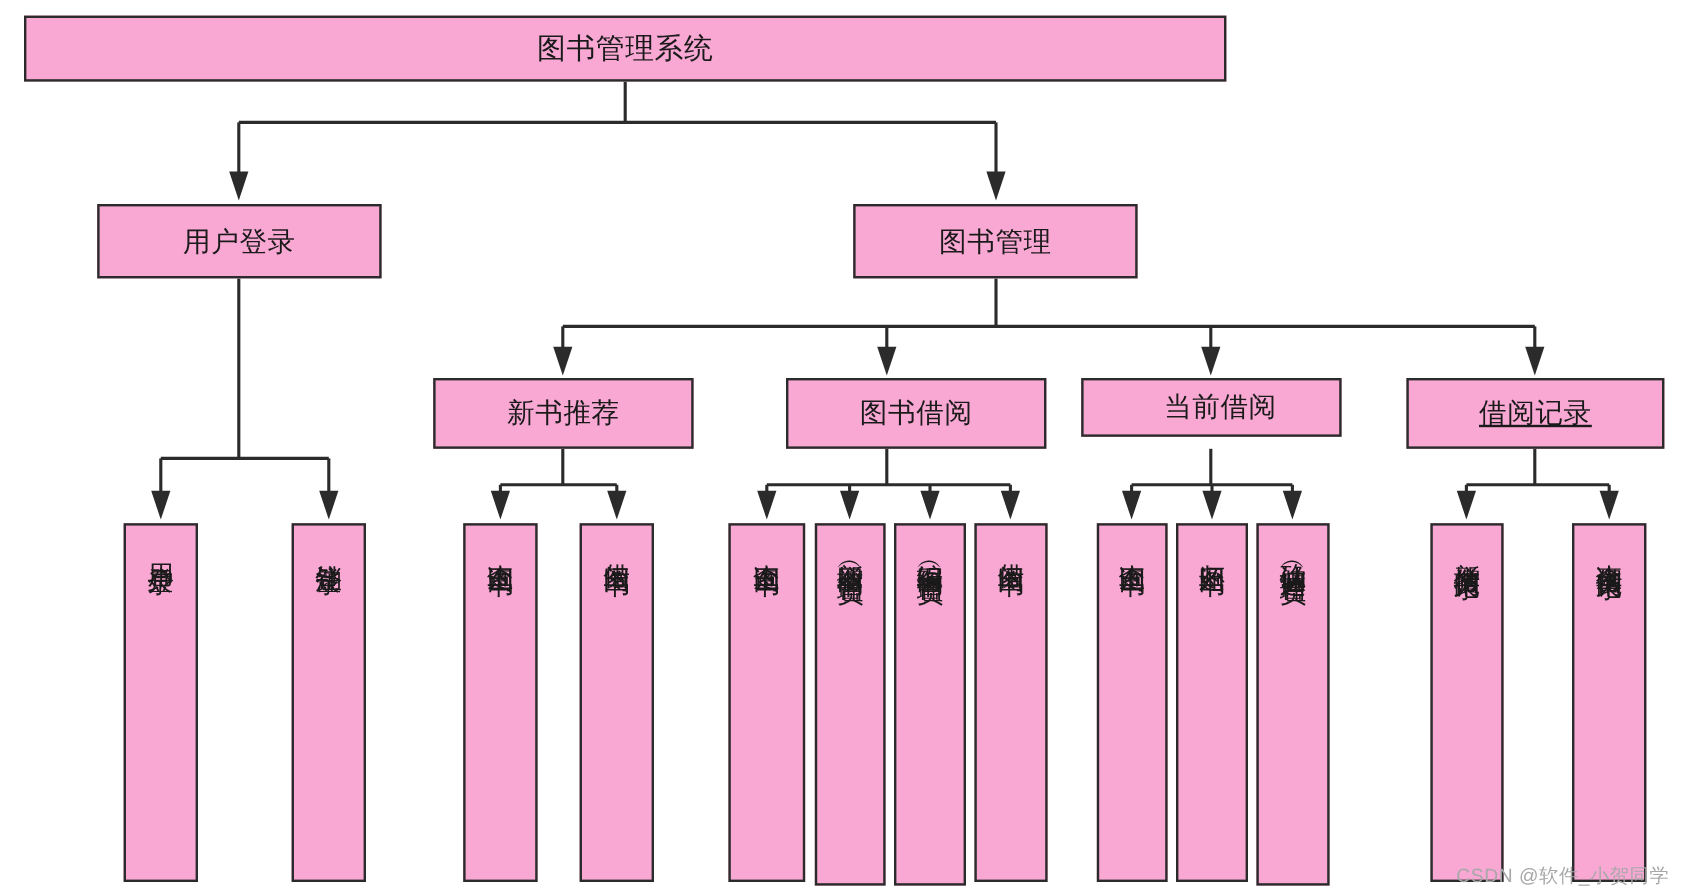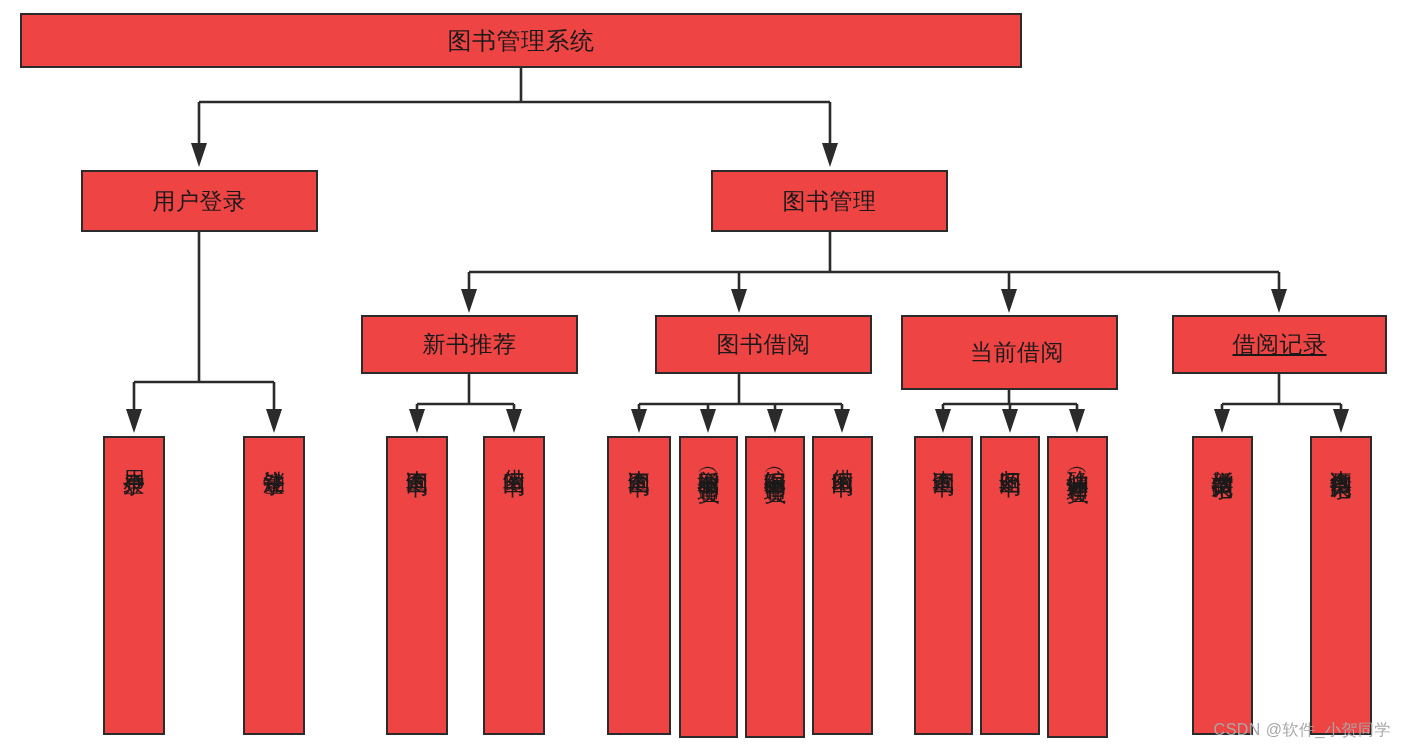--- a/index.html
+++ b/index.html
@@ -36,21 +36,21 @@
     stroke-linecap: butt;
   }
   #connectors polygon.arrowhead {
     fill: #2b2b2b;
     stroke: none;
   }
   
   .node {
     position: absolute;
     box-sizing: border-box;
-    background: #ef4444;
+    background: #f9a8d4;
     border: 2.6px solid #2b2b2b;
     display: flex;
     align-items: center;
     justify-content: center;
     color: #1a1a1a;
   }
   .node.root-node {
     border-width: 2.8px;
   }
   .node-label {
@@ -173,21 +173,21 @@
   </div>
 
   <div class="node horizontal" style="left:711px; top:170px; width:237px; height:62px;">
     <span class="node-label">图书管理</span>
   </div>
 
   <div class="node horizontal" style="left:655px; top:315px; width:217px; height:59px;">
     <span class="node-label">图书借阅</span>
   </div>
 
-  <div class="node horizontal" style="left:901px; top:315px; width:217px; height:75px;padding-left:15px;">
+  <div class="node horizontal" style="left:901px; top:315px; width:217px; height:49px;padding-left:15px;">
     <span class="node-label">当前借阅</span>
   </div>
 
   <div class="node horizontal" style="left:1172px; top:315px; width:215px; height:59px;text-decoration:underline;">
     <span class="node-label">借阅记录</span>
   </div>
 
   <div class="node vertical" style="left:103px; top:436px; width:62px; height:299px;">
     <span class="node-label">用户登录</span>
   </div>

